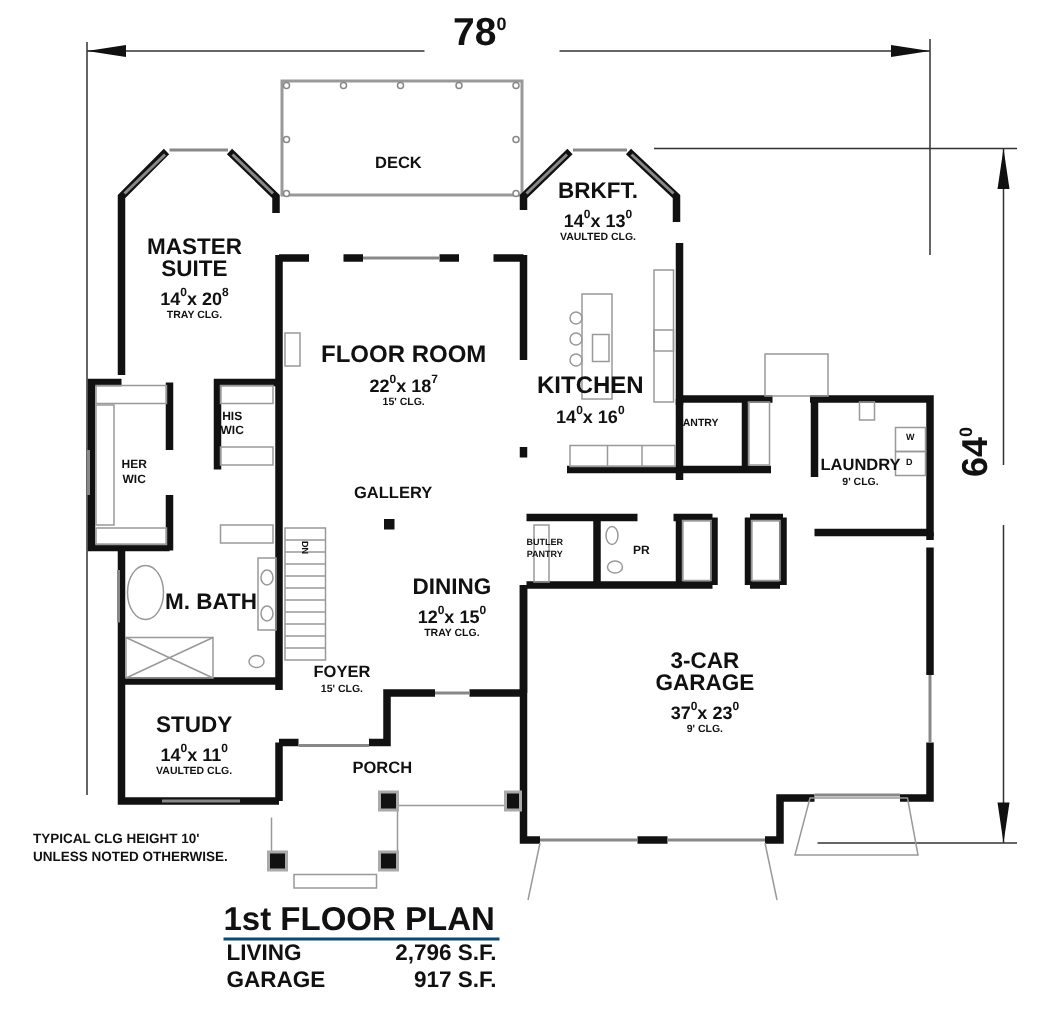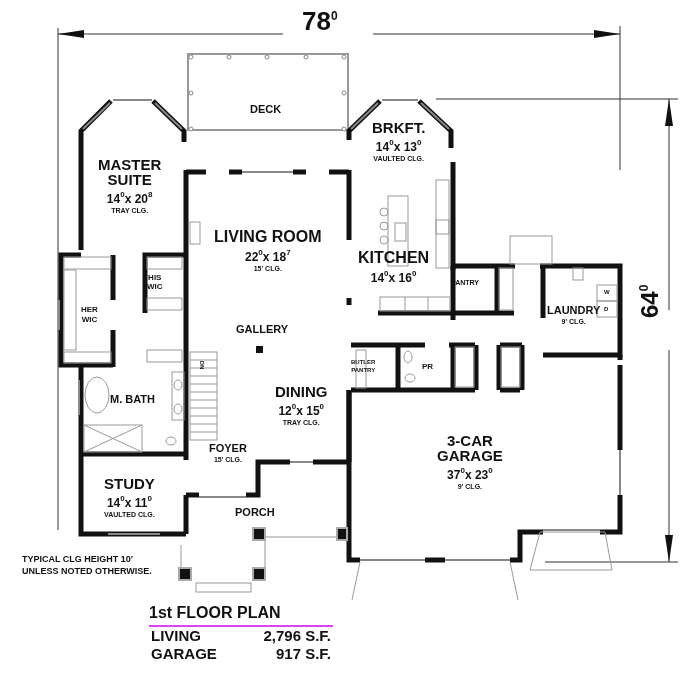--- a/index.html
+++ b/index.html
@@ -10,21 +10,21 @@
   .room-name { font-size:15px; }
   .room-name.big { font-size:16px; }
   .room-name.sm { font-size:10px; }
   .room-dim { font-size:12px; margin-top:4px; }
   .room-dim sup { font-size:8px; vertical-align:6px; }
   .room-note { font-size:7px; margin-top:2px; }
   .dim-text { position:absolute; font-weight:bold; font-size:22px; line-height:1; }
   .dim-text sup { font-size:12px; vertical-align:10px; }
   .note { position:absolute; font-weight:bold; font-size:9px; line-height:12px; }
   .title-block { position:absolute; left:149px; top:602px; width:184px; }
-  .title-block .title { font-weight:bold; font-size:16px; line-height:22px; border-bottom:2px solid #d946ef; padding-bottom:1px; white-space:nowrap; }
+  .title-block .title { font-weight:bold; font-size:22px; line-height:22px; border-bottom:2px solid #0c4a6e; padding-bottom:1px; white-space:nowrap; }
   .title-block .row { display:flex; justify-content:space-between; font-weight:bold; font-size:15px; line-height:18px; padding:0 2px;align-items:flex-end; }
 </style>
 </head>
 <body>
 
 <svg class="plan" width="698" height="679" viewBox="0 0 698 679">
 
   <g stroke="#333" stroke-width="1" fill="none">
     <line x1="58" y1="28" x2="58" y2="530"></line>
     <line x1="58" y1="34" x2="283" y2="34"></line>
@@ -238,21 +238,21 @@
   <div class="room-note">TRAY CLG.</div>
 </div>
 
 <div class="lbl" style="left:372px; top:120px;">
   <div class="room-name">BRKFT.</div>
   <div class="room-dim"><span>14</span><sup>0</sup>x <span>13</span><sup>0</sup></div>
   <div class="room-note">VAULTED CLG.</div>
 </div>
 
 <div class="lbl" style="left:214px; top:229px;">
-  <div class="room-name big">LIVING ROOM</div>
+  <div class="room-name big">FLOOR ROOM</div>
   <div class="room-dim"><span>22</span><sup>0</sup>x <span>18</span><sup>7</sup></div>
   <div class="room-note">15' CLG.</div>
 </div>
 
 <div class="lbl" style="left:358px; top:250px;">
   <div class="room-name big">KITCHEN</div>
   <div class="room-dim"><span>14</span><sup>0</sup>x <span>16</span><sup>0</sup></div>
 </div>
 
 <div class="lbl" style="left:147px; top:273px; font-size:8px; line-height:9px;">
@@ -273,21 +273,21 @@
   <div>PANTRY</div>
 </div>
 
 <div class="lbl" style="left:547px; top:305px;">
   <div style="font-size:11px;">LAUNDRY</div>
   <div class="room-note">9' CLG.</div>
 </div>
 <div class="lbl" style="left:604px; top:289px; font-size:6px;">W</div>
 <div class="lbl" style="left:604px; top:306px; font-size:6px;">D</div>
 
-<div class="lbl" style="left:110px; top:394px; font-size:11px;">
+<div class="lbl" style="left:110px; top:394px; font-size:15px;">
   <div>M. BATH</div>
 </div>
 
 <div class="lbl" style="left:198px; top:362px; font-size:6px; transform:rotate(90deg);">DN</div>
 
 <div class="lbl" style="left:351px; top:358px; font-size:6px; line-height:8px;">
   <div>BUTLER</div>
   <div>PANTRY</div>
 </div>
 

